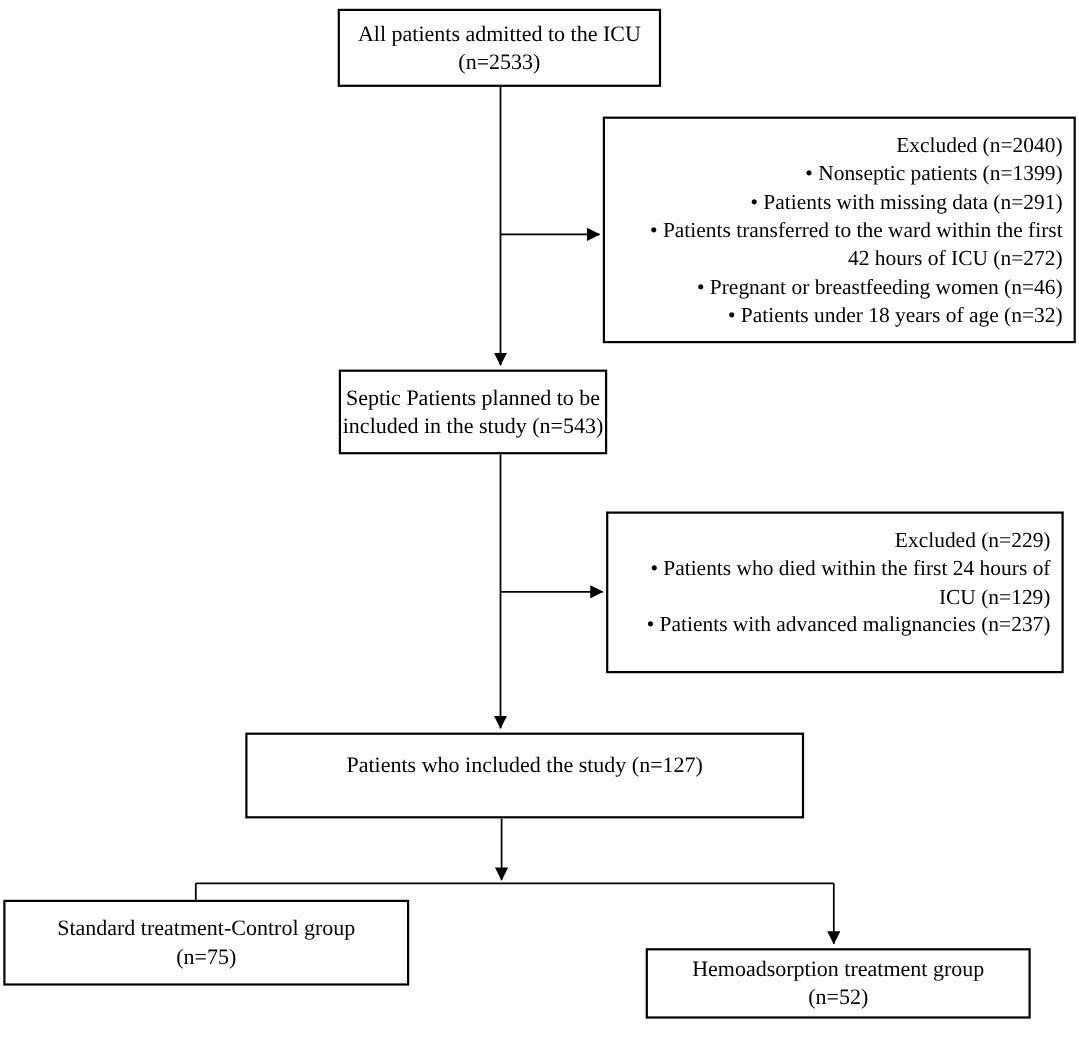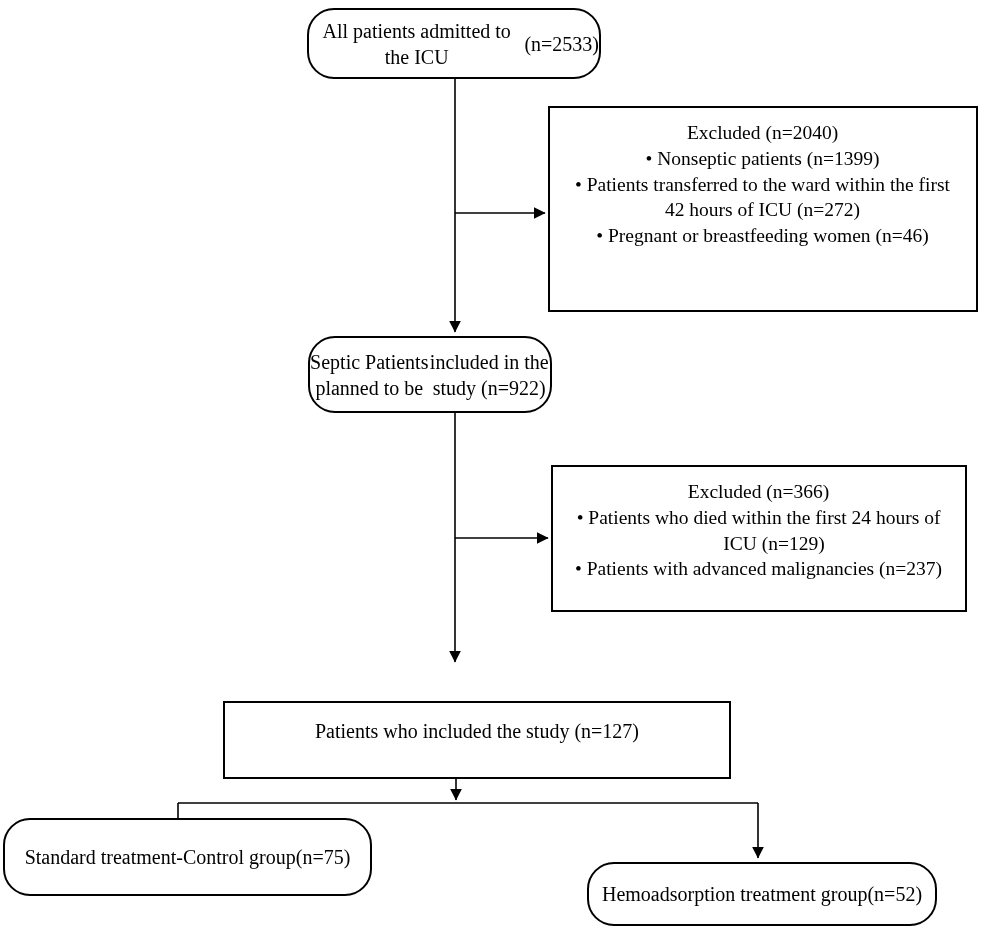--- a/index.html
+++ b/index.html
@@ -35,41 +35,39 @@
   .box {
     position: absolute;
     background: var(--bg);
     border: 2px solid var(--border);
     font-size: 20px;
     line-height: 26px;
     color: var(--text);
   }
   .box.centered {
     display: flex;
-    flex-direction: row;
+    flex-direction: column;
     justify-content: center;
     align-items: center;
     text-align: center;
-    border-radius: 27px;
   }
   .box.bullets {
     font-size: 19.5px;
     line-height: 25.8px;
     padding: 12px 10px 8px 9px;
-    text-align: center;
+    text-align: right;
   }
   .box.bullets .line { white-space: nowrap; }
   .box.bullets .line.indent { margin-left: 31px; }
   .box.top-align {
     display: flex;
     flex-direction: column;
     align-items: center;
     text-align: center;
     padding-top: 15px;
-    margin-top: 35px;
   }
 </style>
 </head>
 <body>
 
 <div class="canvas">
 
   <svg class="connectors" viewBox="0 0 981 944" xmlns="http://www.w3.org/2000/svg">
     <defs>
       <marker id="arrowhead" viewBox="0 0 10 10" refX="9.5" refY="5" markerWidth="12" markerHeight="12" markerUnits="userSpaceOnUse" orient="auto">
@@ -87,32 +85,34 @@
   </svg>
 
   <div class="box centered" style="left:307px; top:8px; width:294px; height:71px;">
     <div class="line">All patients admitted to the ICU</div>
     <div class="line">(n=2533)</div>
   </div>
 
   <div class="box bullets" style="left:548px; top:106px; width:430px; height:206px;">
     <div class="line">Excluded (n=2040)</div>
     <div class="line">• Nonseptic patients (n=1399)</div>
+    <div class="line">• Patients with missing data (n=291)</div>
     <div class="line">• Patients transferred to the ward within the first</div>
     <div class="line">42 hours of ICU (n=272)</div>
     <div class="line">• Pregnant or breastfeeding women (n=46)</div>
+    <div class="line">• Patients under 18 years of age (n=32)</div>
   </div>
 
   <div class="box centered" style="left:308px; top:336px; width:244px; height:77px;">
     <div class="line">Septic Patients planned to be</div>
-    <div class="line">included in the study (n=922)</div>
+    <div class="line">included in the study (n=543)</div>
   </div>
 
   <div class="box bullets" style="left:551px; top:465px; width:416px; height:147px;">
-    <div class="line">Excluded (n=366)</div>
+    <div class="line">Excluded (n=229)</div>
     <div class="line">• Patients who died within the first 24 hours of</div>
     <div class="line indent">ICU (n=129)</div>
     <div class="line">• Patients with advanced malignancies (n=237)</div>
   </div>
 
   <div class="box top-align" style="left:223px; top:666px; width:508px; height:78px;">
     <div class="line">Patients who included the study (n=127)</div>
   </div>
 
   <div class="box centered" style="left:3px; top:818px; width:369px; height:78px;">

